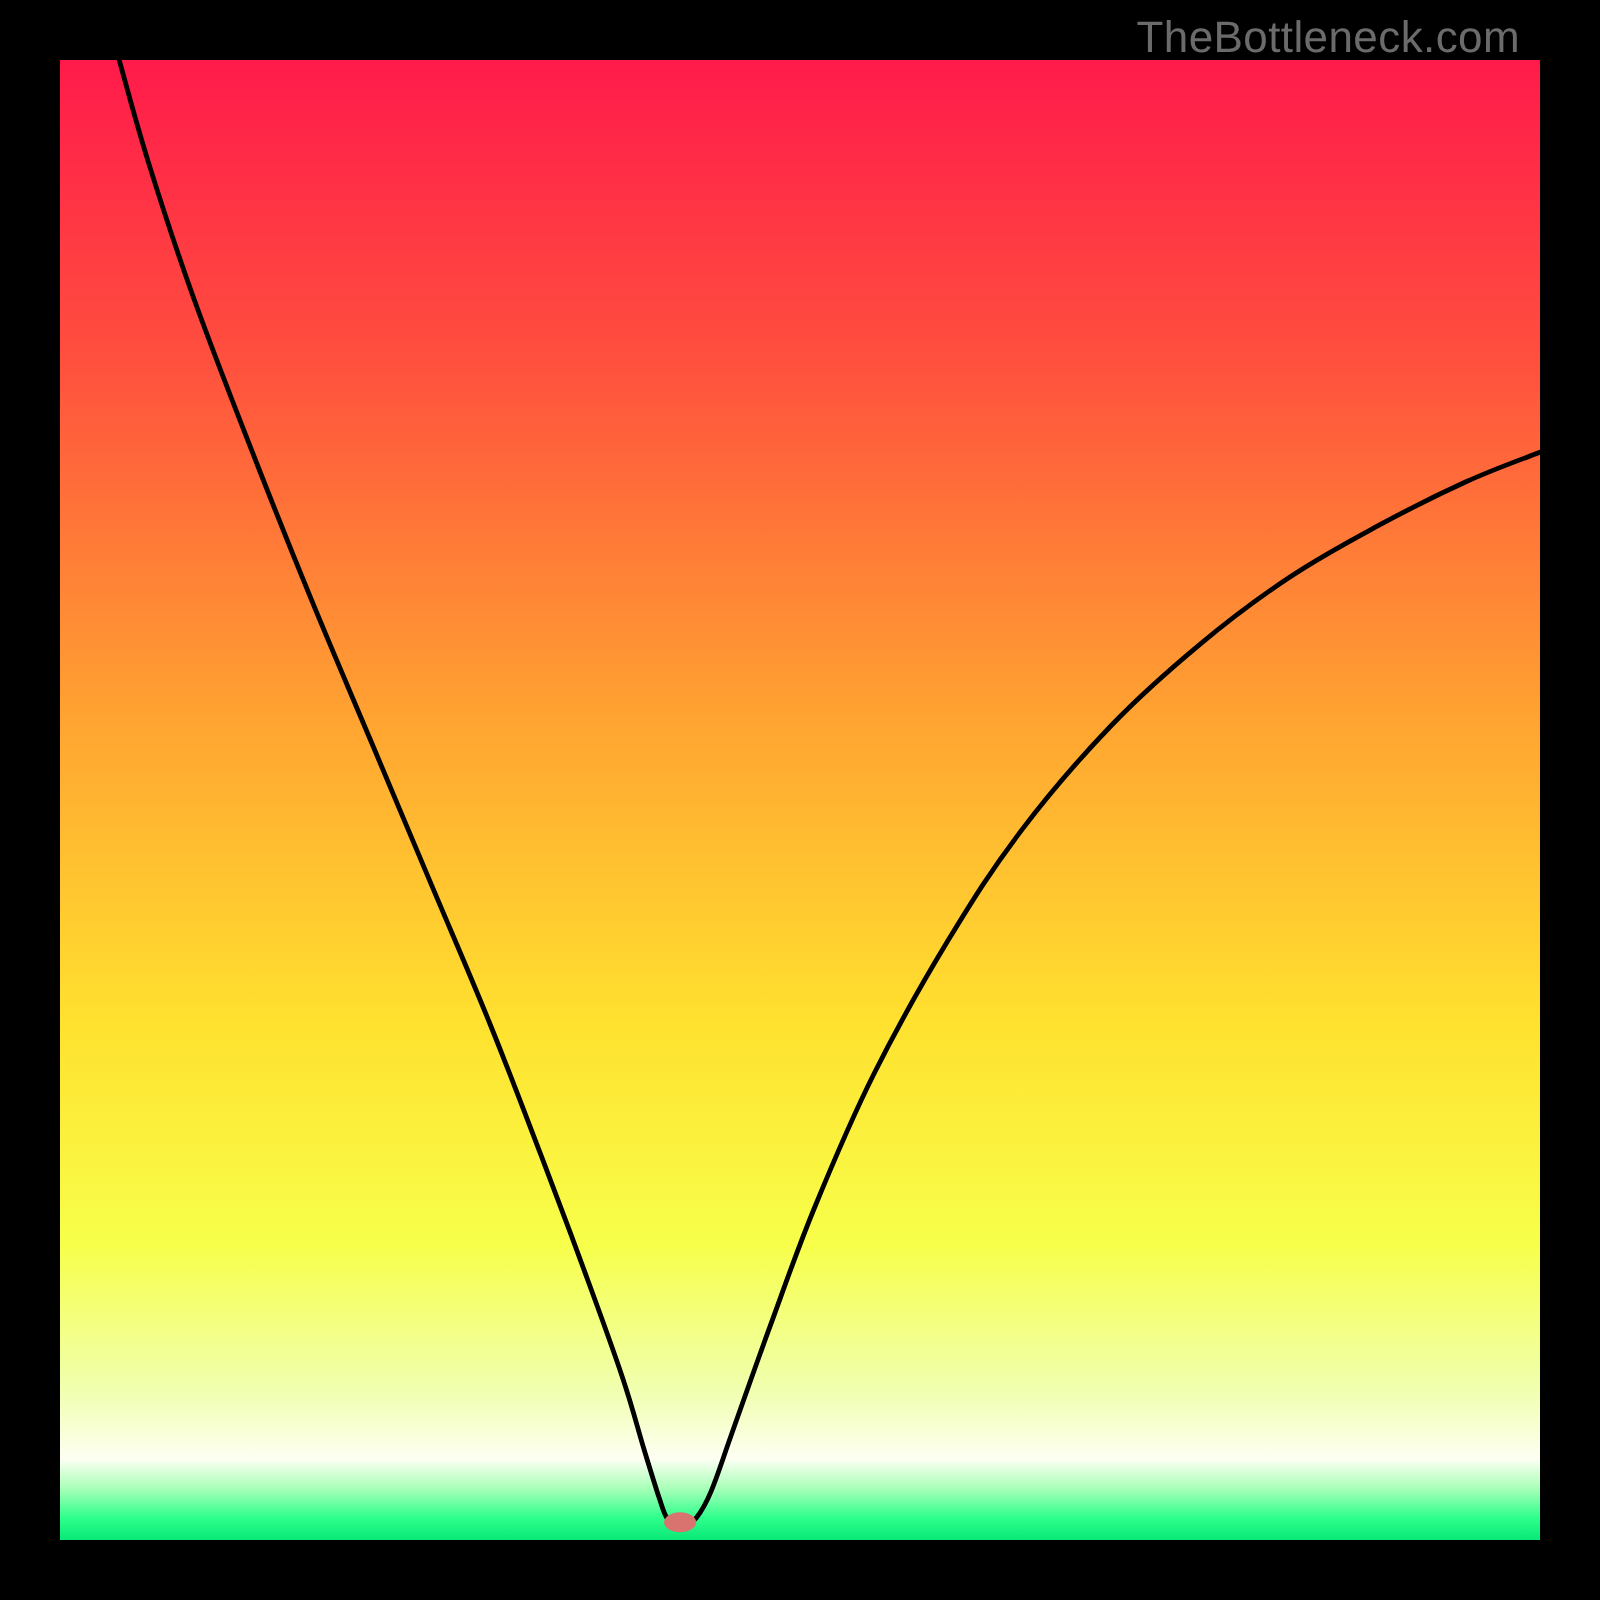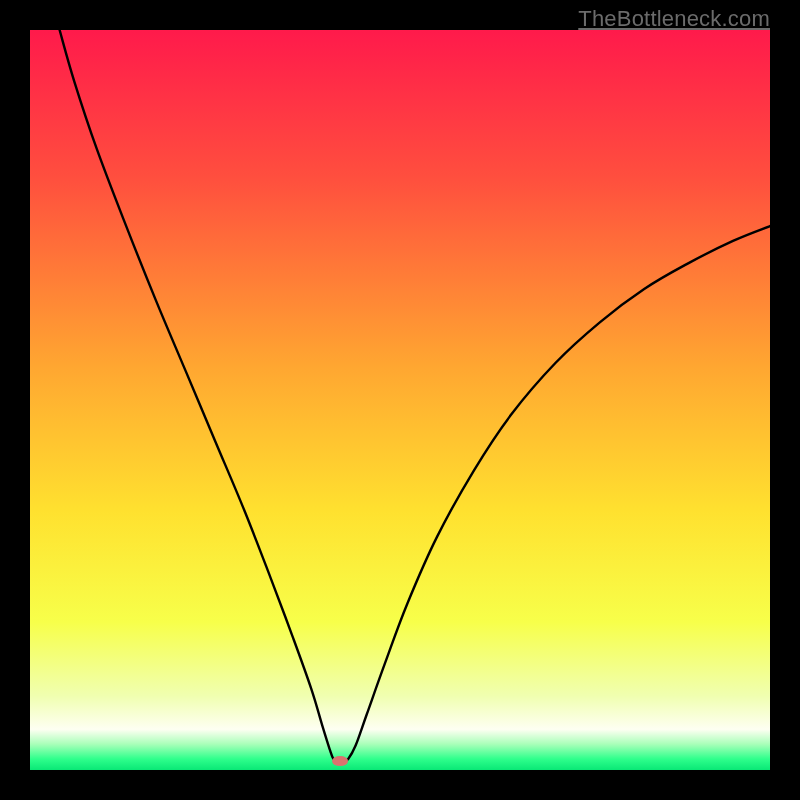--- a/index.html
+++ b/index.html
@@ -22,27 +22,26 @@
   .plot {
     position: absolute;
     left: 0;
     top: 0;
     width: 740px;
     height: 740px;
   }
   .watermark {
     position: absolute;
     top: 6px;
-    right: 30px;
+    right: 40px;
     color: #6b6b6b;
     font-size: 22px;
     font-weight: 500;
     letter-spacing: 0.2px;
     user-select: none;
-    text-decoration: underline;
   }
 </style>
 </head>
 <body>
 
 <div class="frame">
   <svg class="plot" viewBox="0 0 740 740" preserveAspectRatio="none">
     <defs>
       <linearGradient id="bg-grad" x1="0" y1="0" x2="0" y2="1">
           <stop offset="0.00%" stop-color="#ff1a4b"></stop>

